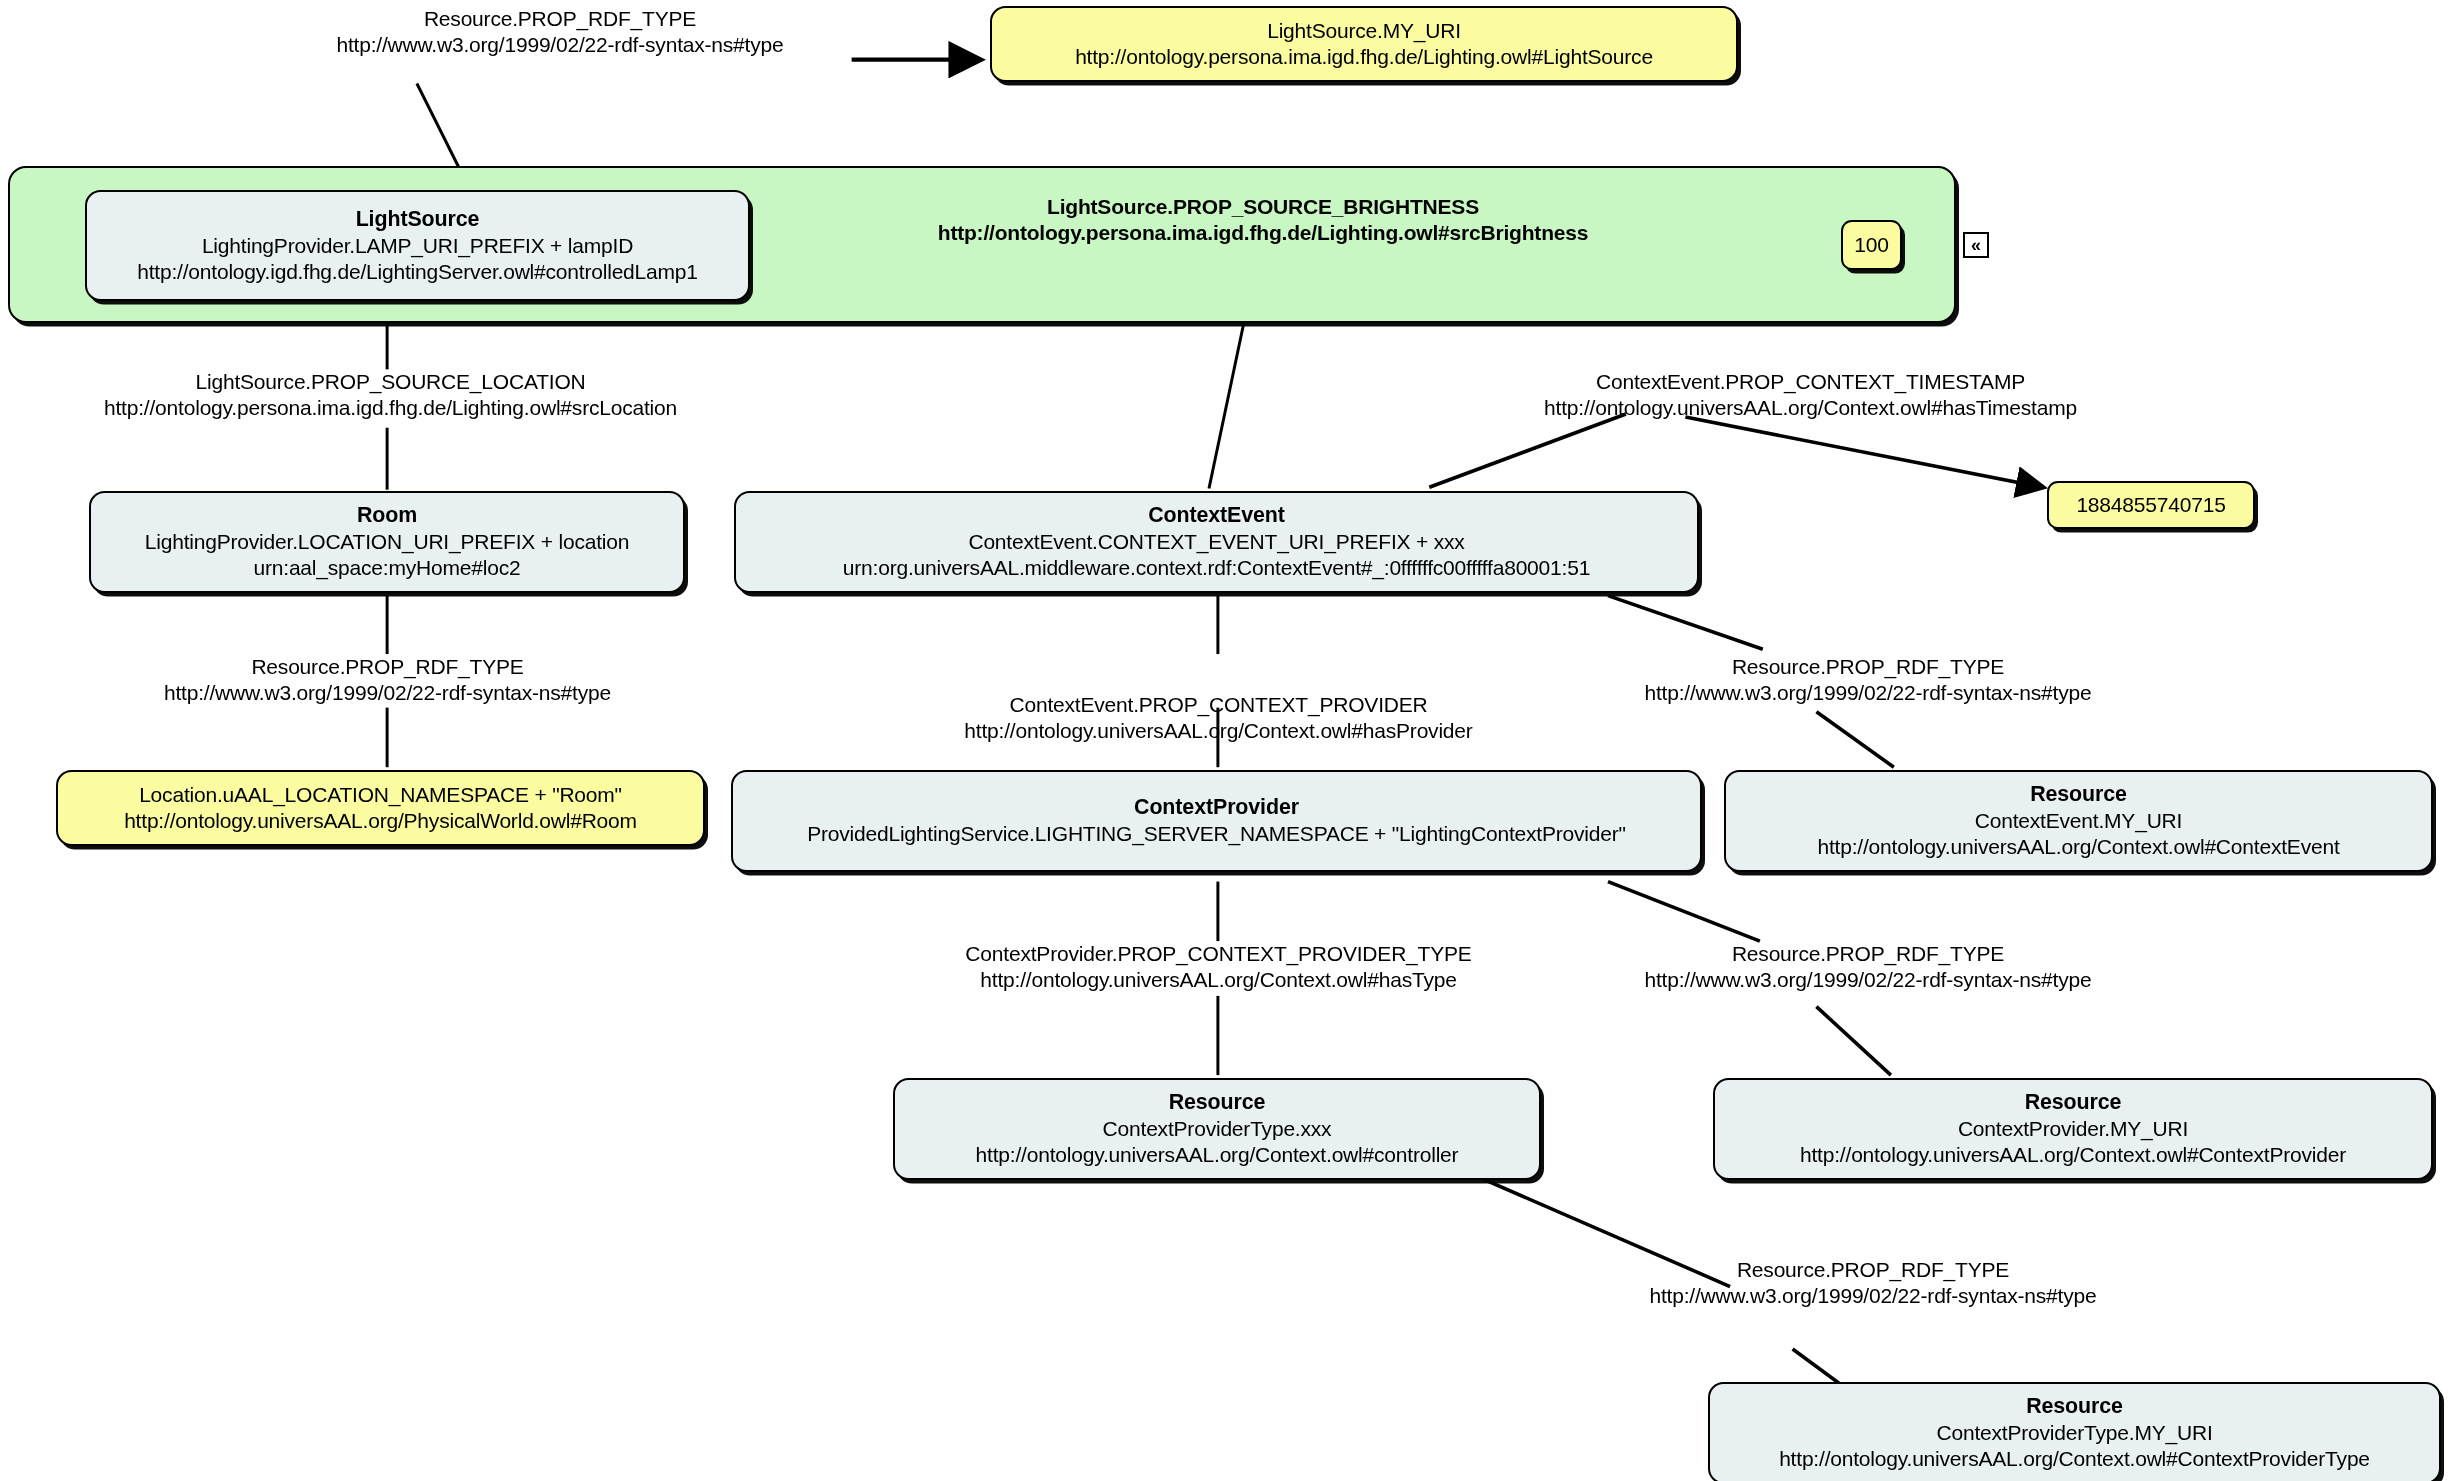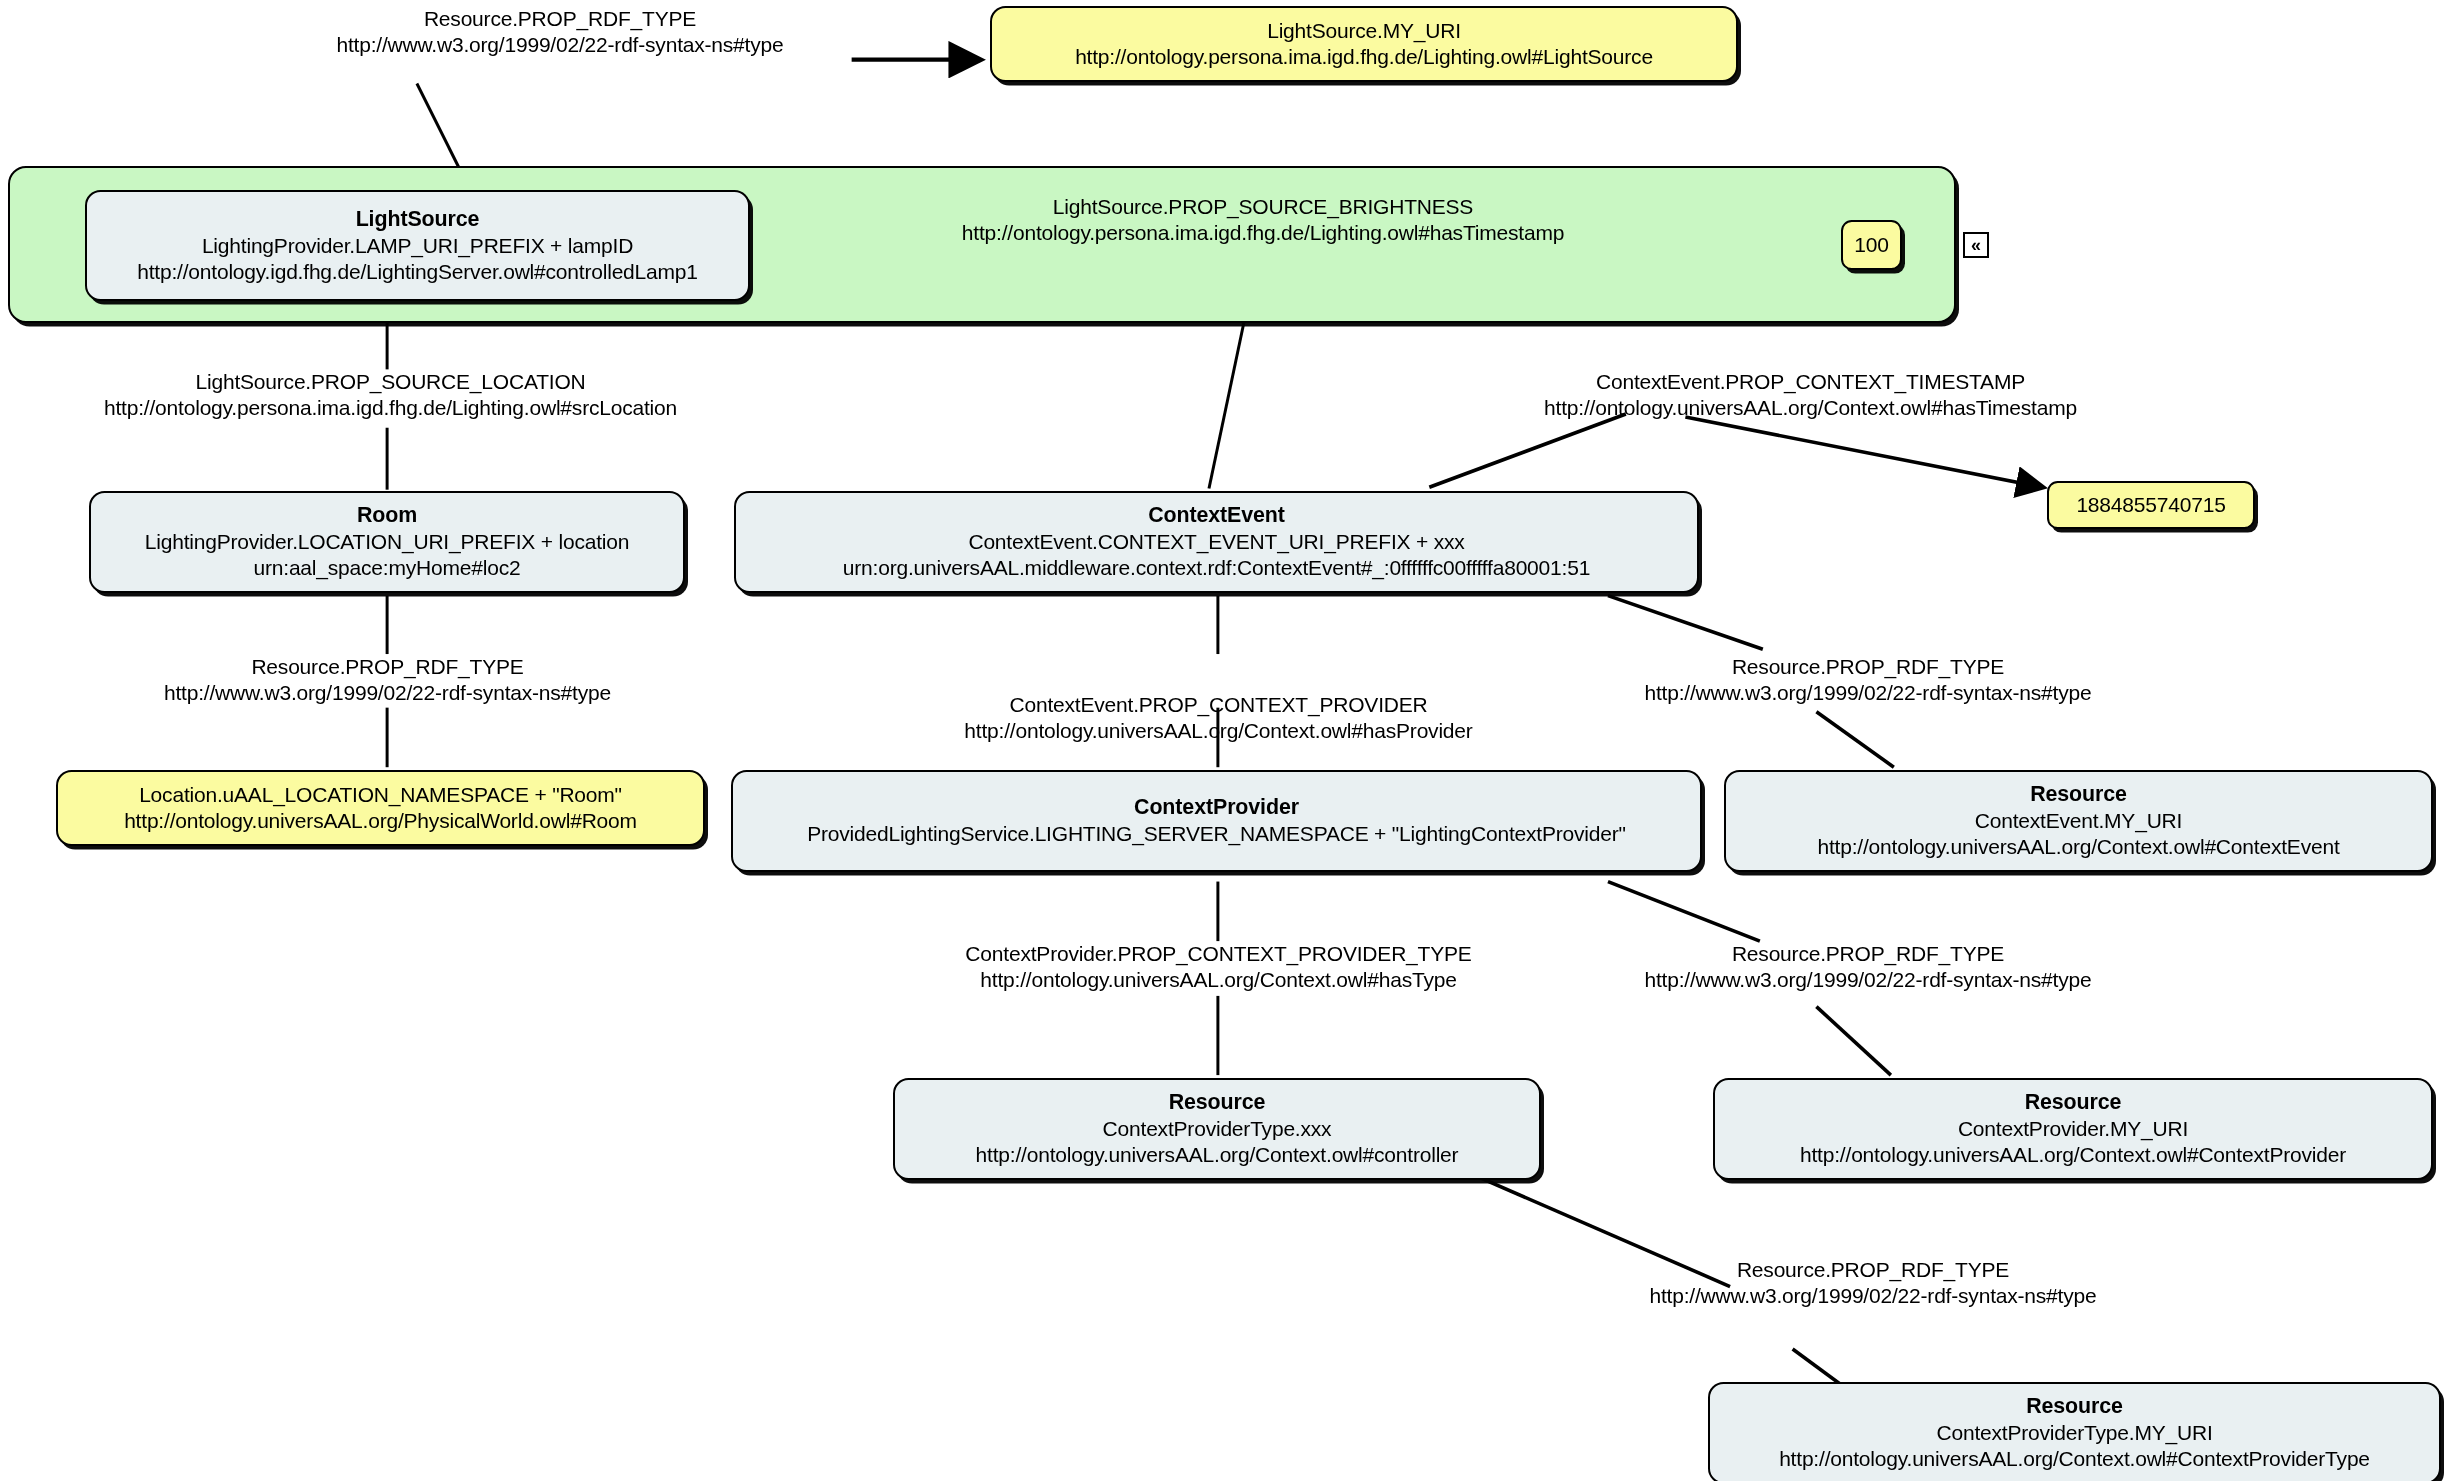--- a/index.html
+++ b/index.html
@@ -201,23 +201,23 @@
     <div class="n-title">Resource</div>
     <div class="n-line">ContextProviderType.MY_URI</div>
     <div class="n-line">http://ontology.universAAL.org/Context.owl#ContextProviderType</div>
   </div>
 
   <div class="edge-label" style="left:262px; top:6px; width:596px;">
     <div>Resource.PROP_RDF_TYPE</div>
     <div>http://www.w3.org/1999/02/22-rdf-syntax-ns#type</div>
   </div>
 
-  <div class="edge-label" style="left:882px; top:194px; width:762px;">
+  <div class="edge-label" style="left:882px; top:194px; width:762px;font-weight:bold;">
     <div>LightSource.PROP_SOURCE_BRIGHTNESS</div>
-    <div>http://ontology.persona.ima.igd.fhg.de/Lighting.owl#hasTimestamp</div>
+    <div>http://ontology.persona.ima.igd.fhg.de/Lighting.owl#srcBrightness</div>
   </div>
 
   <div class="edge-label" style="left:18px; top:369px; width:745px;">
     <div>LightSource.PROP_SOURCE_LOCATION</div>
     <div>http://ontology.persona.ima.igd.fhg.de/Lighting.owl#srcLocation</div>
   </div>
 
   <div class="edge-label" style="left:1459px; top:369px; width:703px;">
     <div>ContextEvent.PROP_CONTEXT_TIMESTAMP</div>
     <div>http://ontology.universAAL.org/Context.owl#hasTimestamp</div>

